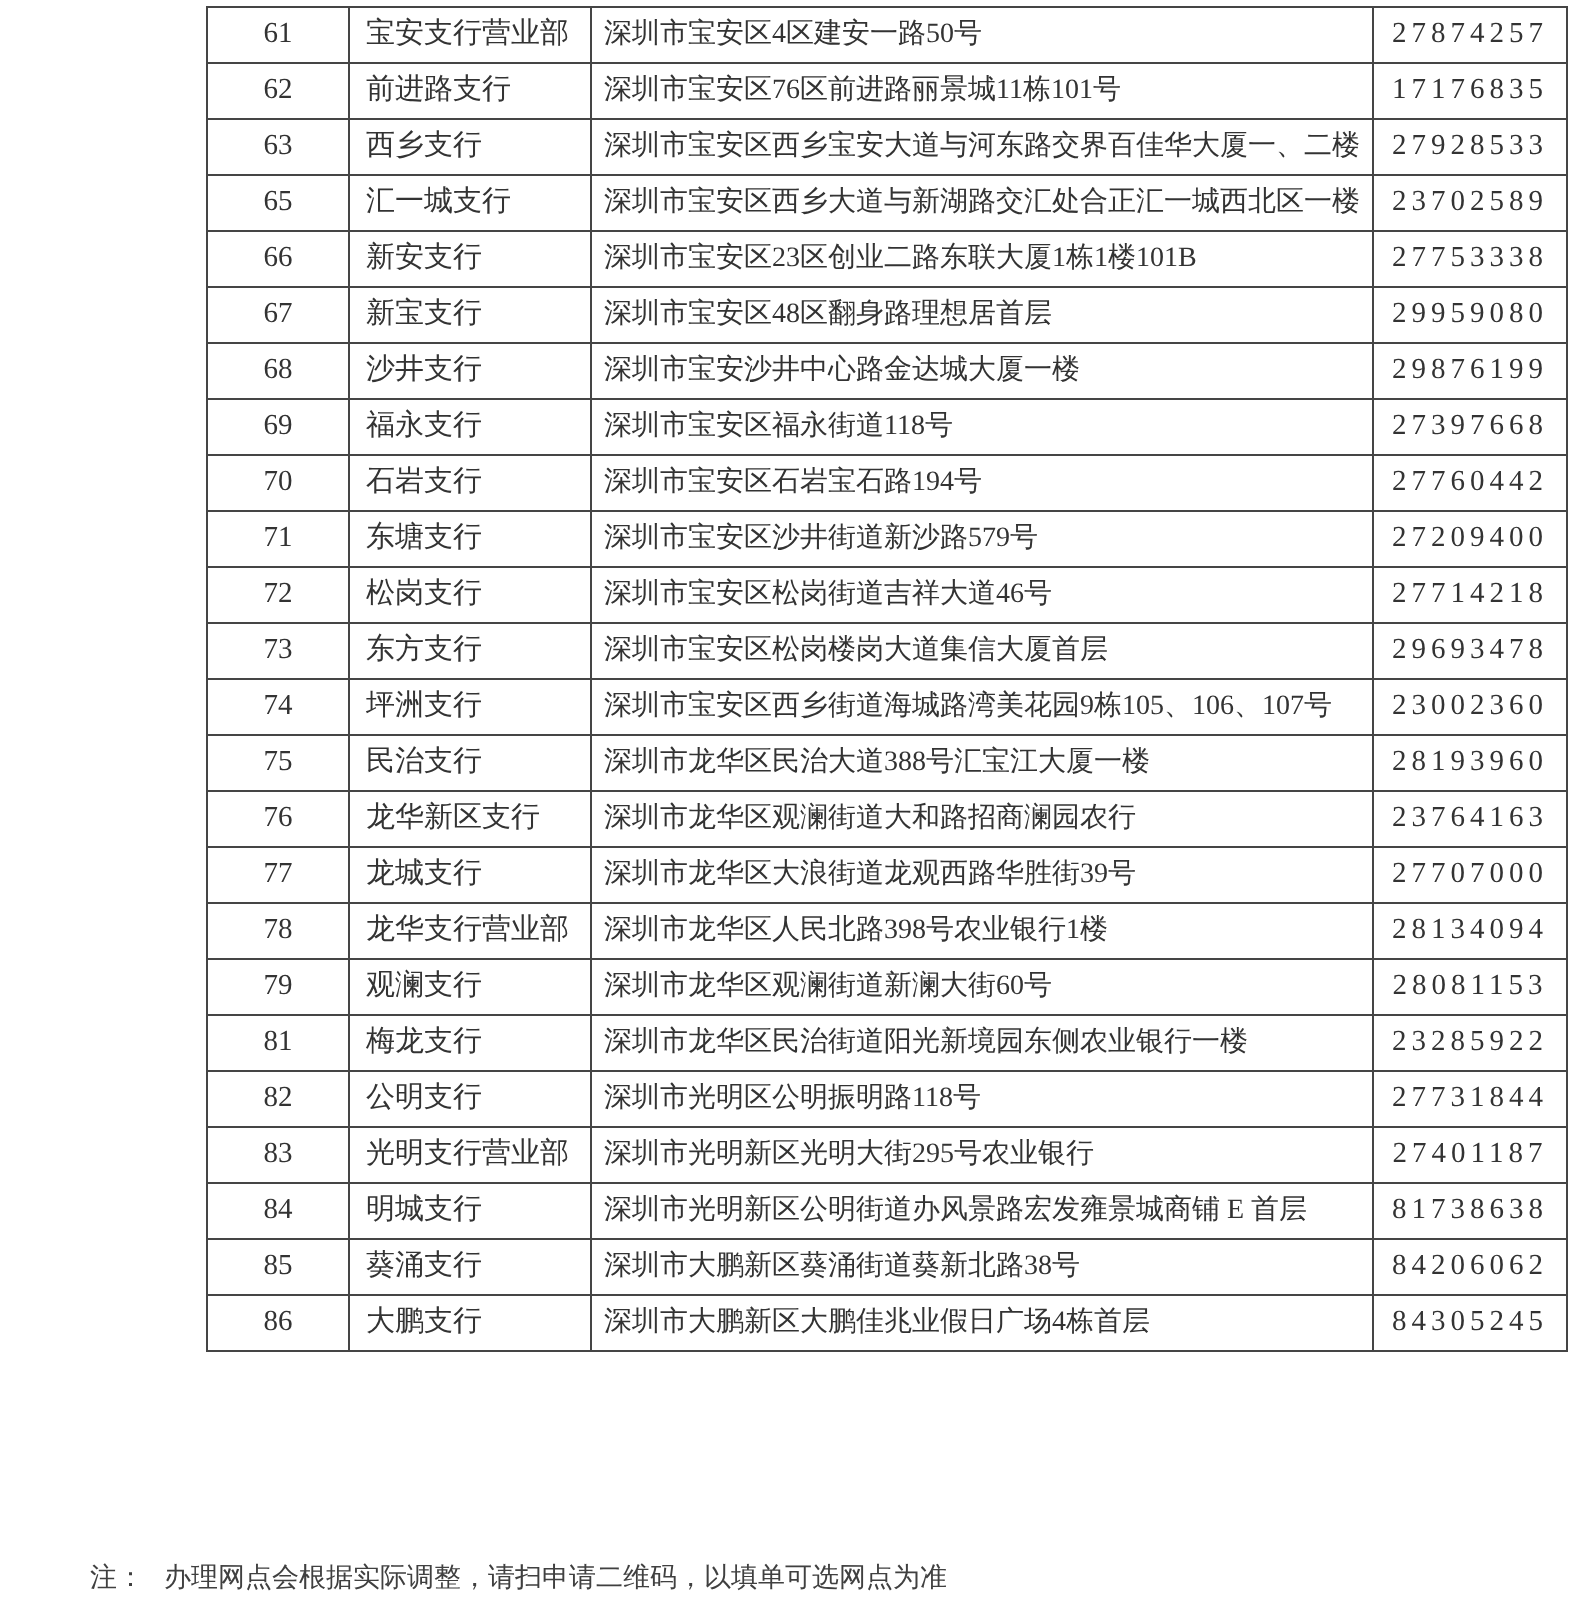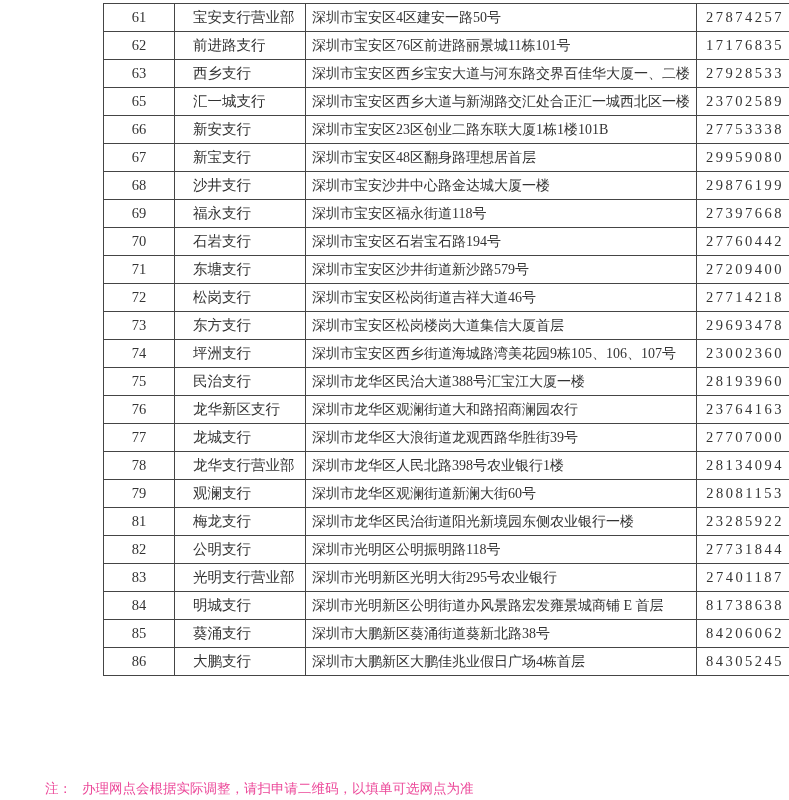--- a/index.html
+++ b/index.html
@@ -33,39 +33,39 @@
     vertical-align: middle;
     color: #333333;
     word-break: break-all;
   }
   td.cell-no {
     width: 62px;
     text-align: center;
   }
   td.cell-name {
     width: 108px;
-    padding-left: 18px;
+    padding-left: 8px;
   }
   td.cell-address {
     width: 378px;
     font-size: 14px;
     line-height: 17px;
     padding: 4px 6px;
   }
   td.cell-phone {
     width: 88px;
     text-align: center;
     letter-spacing: 2.5px;
   }
   .note {
     position: absolute;
     left: 45px;
     top: 780px;
     font-size: 13.5px;
-    color: #ec4899;
+    color: #404040;
     white-space: nowrap;
   }
   .note .note-prefix {
     margin-right: 10px;
   }
 </style>
 </head>
 <body>
 
 <div class="page">

